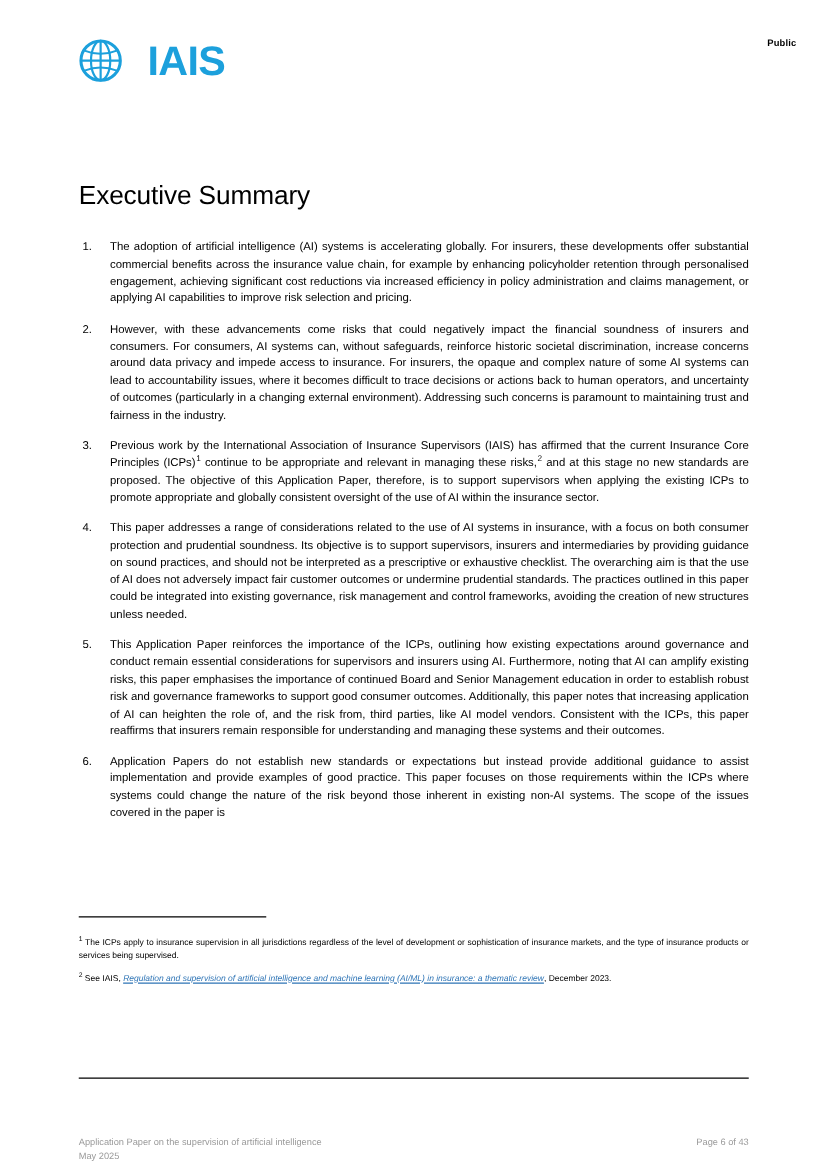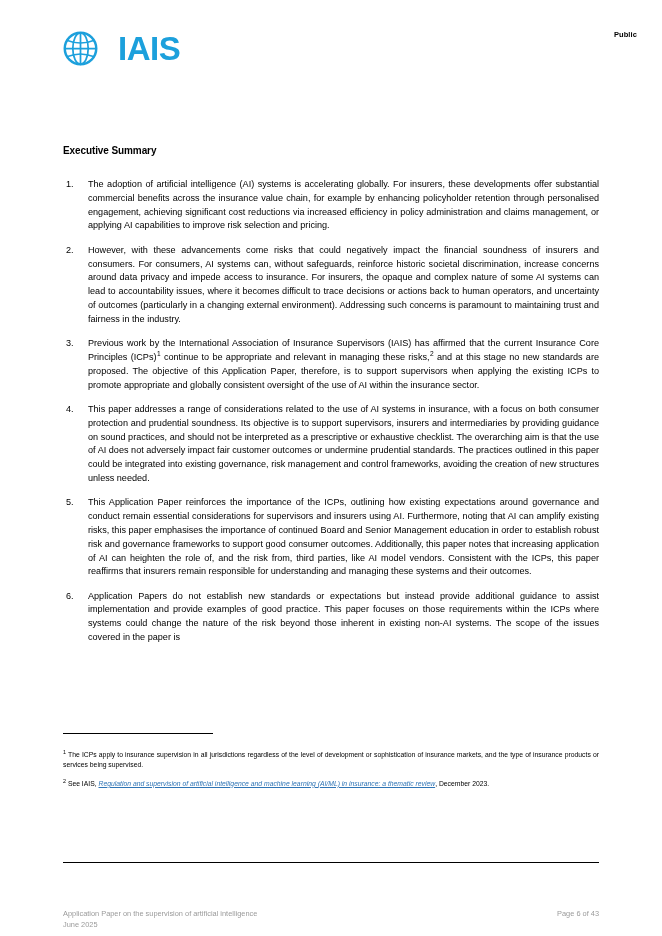--- a/index.html
+++ b/index.html
@@ -54,22 +54,22 @@
   }
 
   
   .content {
     position: absolute;
     left: 63px;
     top: 145px;
     width: 536px;
   }
   h1.section-title {
-    font-size: 10px;
-    font-weight: bold;
+    font-size: 21px;
+    font-weight: normal;
     margin: 0 0 22px 0;
     letter-spacing: -0.1px;
     color: #000;
   }
   ol.numbered {
     list-style: none;
     margin: 0;
     padding: 0;
   }
   ol.numbered > li {
@@ -225,19 +225,19 @@
       <sup>2</sup>
       <span>See IAIS, </span><a class="fn-link" href="#">Regulation and supervision of artificial intelligence and machine learning (AI/ML) in insurance: a thematic review</a><span>, December 2023.</span>
     </p>
   </div>
 
   <div class="footer">
     <div class="footer-rule"></div>
     <div class="footer-row">
       <div class="footer-left">
         <div>Application Paper on the supervision of artificial intelligence</div>
-        <div>June 2025</div>
+        <div>May 2025</div>
       </div>
       <div class="footer-right">Page 6 of 43</div>
     </div>
   </div>
 
 </div>
 
 </body></html>

